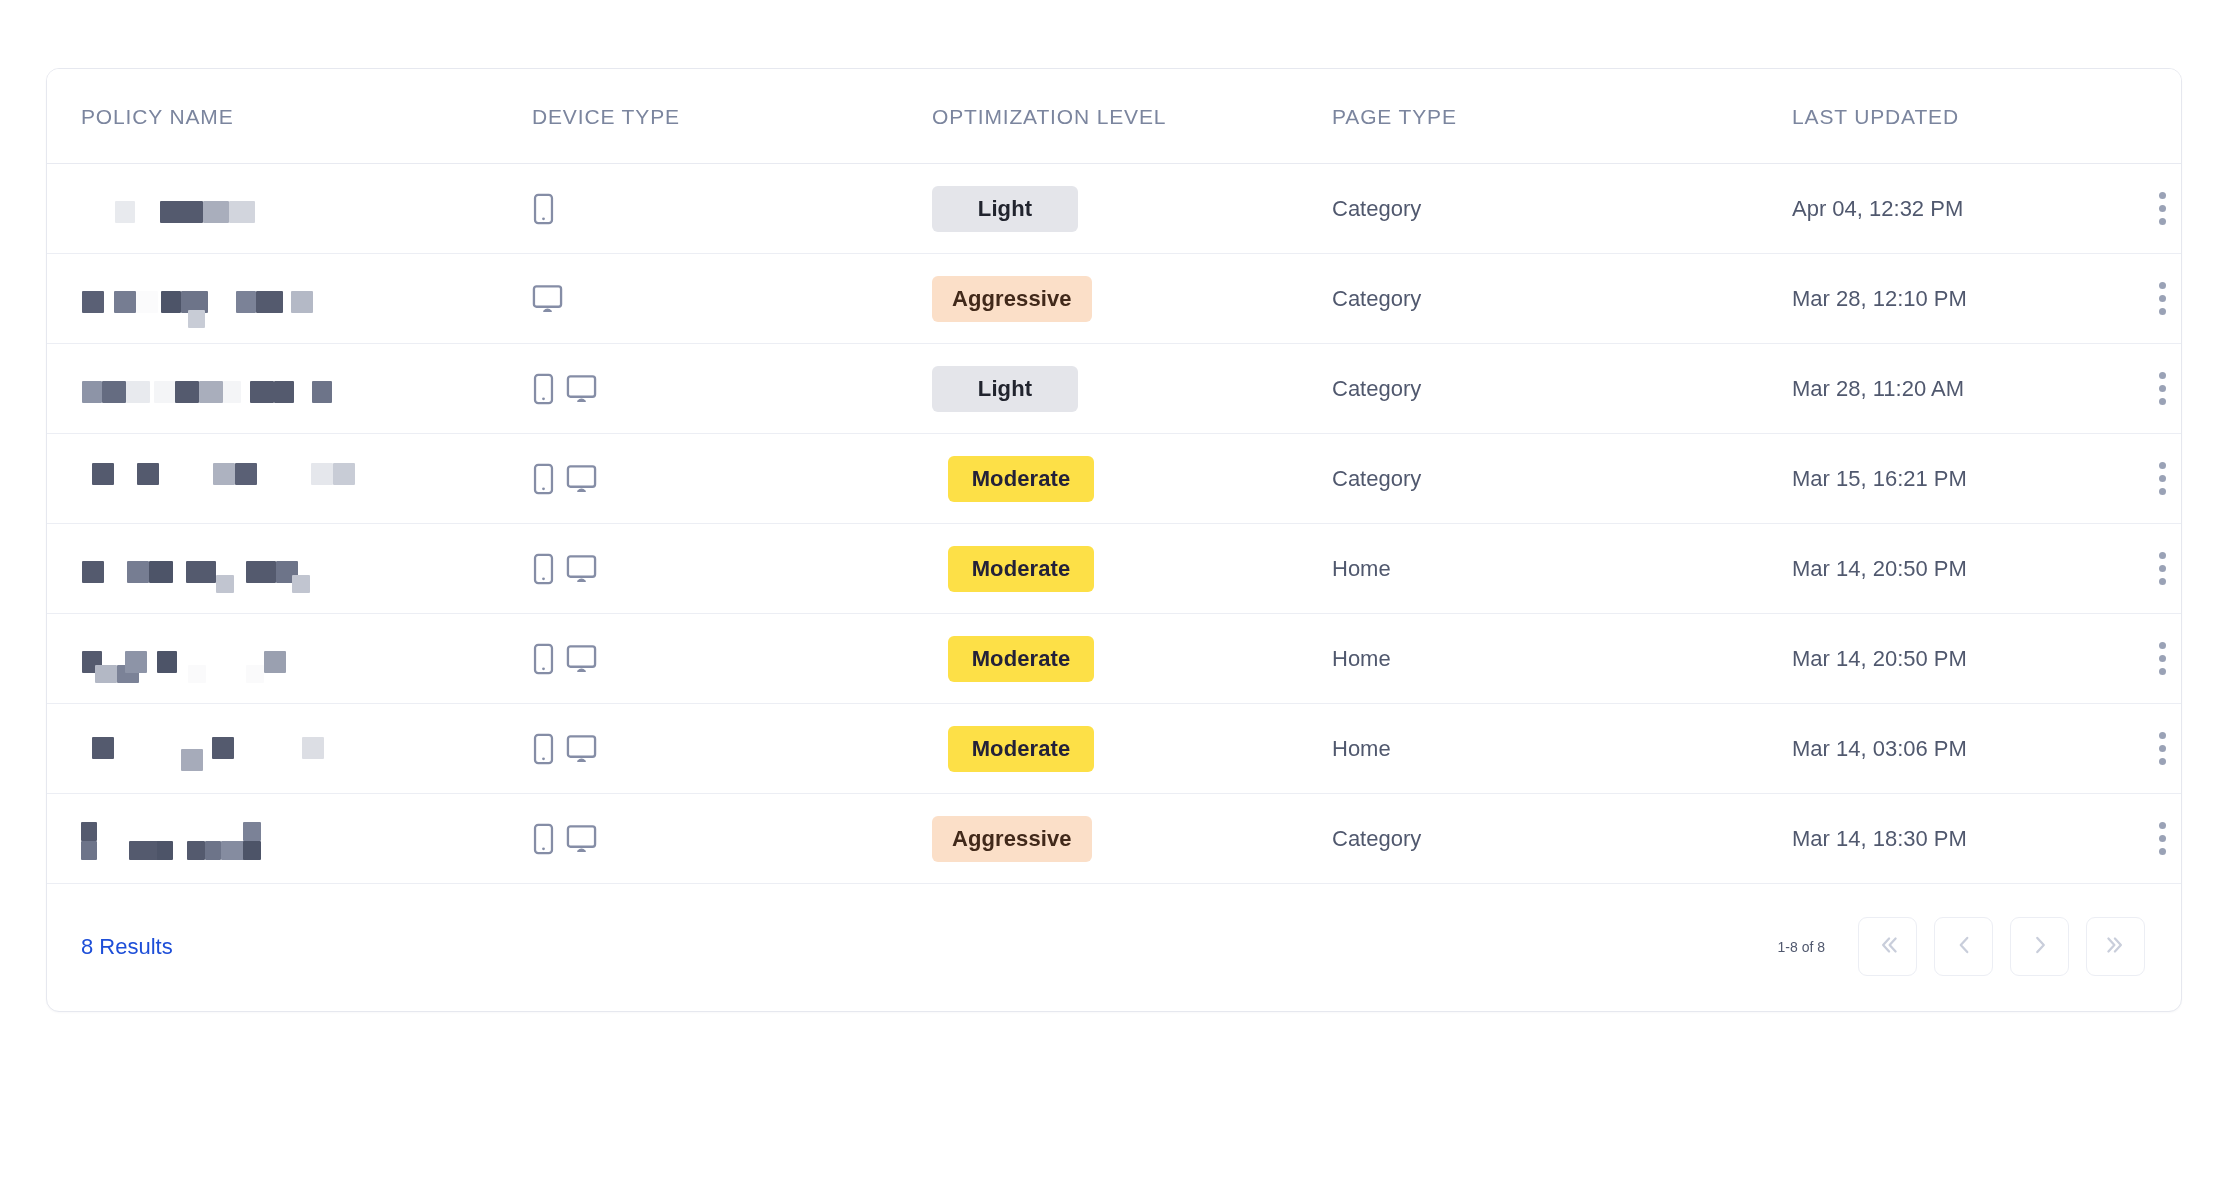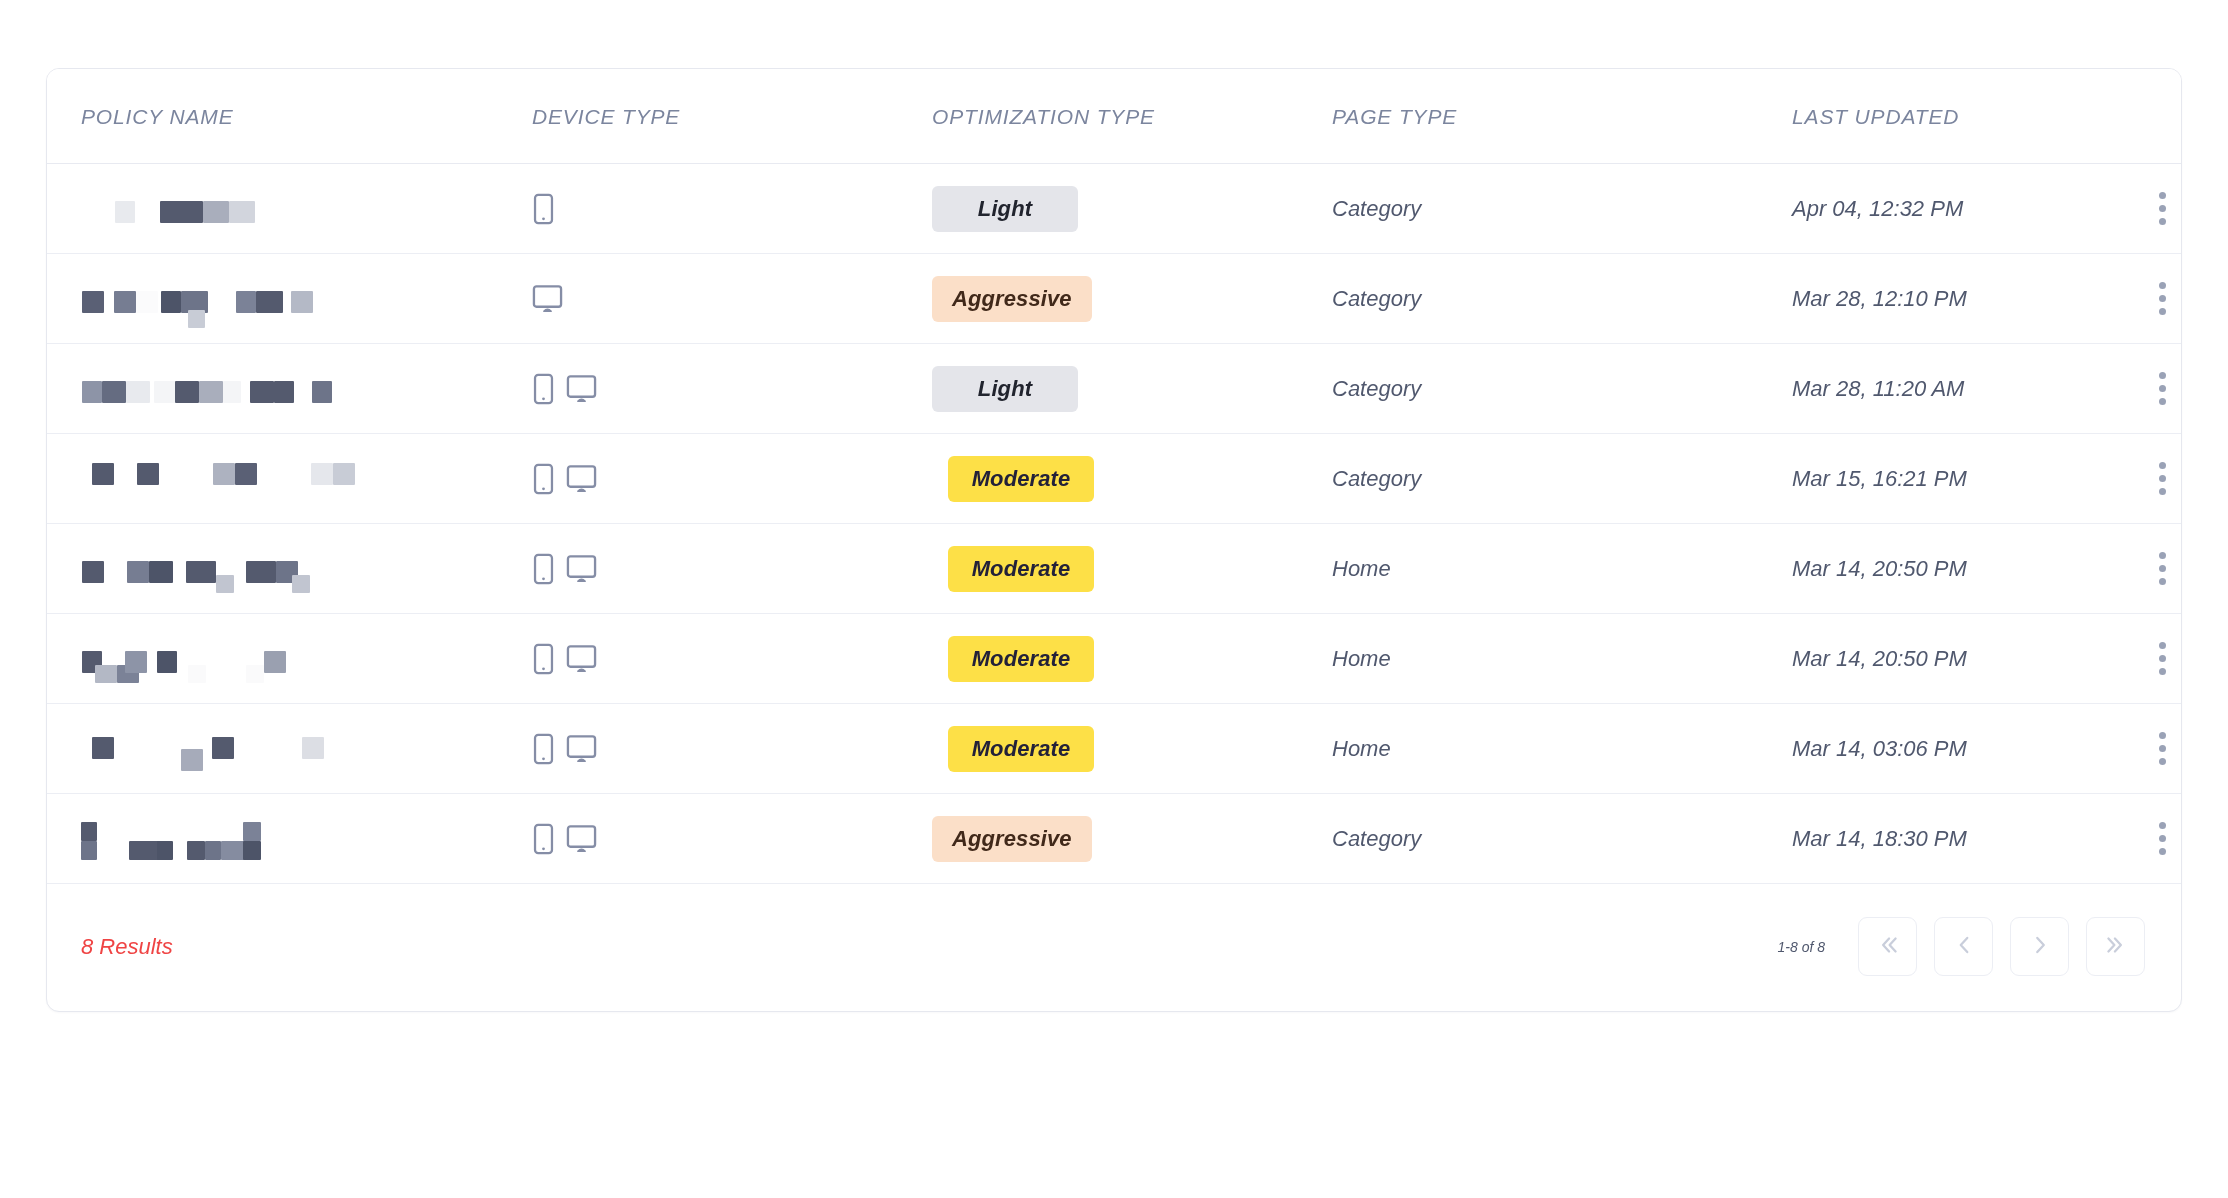--- a/index.html
+++ b/index.html
@@ -66,21 +66,20 @@
     flex: 0 0 auto;
   }
 
   
   .table-card {
     border: 1px solid #e6e8ef;
     border-radius: 13px;
     background: #ffffff;
     overflow: hidden;
     box-shadow: 0 1px 2px rgba(40,45,70,0.03);
-    font-style: italic;
   }
 
   .tbl { width: 100%; border-collapse: collapse; table-layout: fixed; }
 
   .col-name   { width: 485px; }
   .col-device { width: 400px; }
   .col-opt    { width: 400px; }
   .col-page   { width: 460px; }
   .col-date   { width: 350px; }
   .col-menu   { width: 40px; }
@@ -156,21 +155,21 @@
     display: block;
   }
 
   
   .table-footer {
     display: flex;
     align-items: center;
     justify-content: space-between;
     padding: 33px 36px 35px 34px;
   }
-  .results-count { font-size: 22px; color: #ef4444; }
+  .results-count { font-size: 22px; color: #1d4ed8; }
 
   .pager { display: flex; align-items: center; gap: 17px; }
   .pager-range {
     font-size: 14px;
     color: #50586e;
     margin-right: 16px;
   }
   .pg-btn {
     width: 59px; height: 59px;
     border: 1px solid #eceef4;
@@ -201,21 +200,21 @@
           <col class="col-device">
           <col class="col-opt">
         <col class="col-page">
           <col class="col-date">
           <col class="col-menu">
       </colgroup>
       <thead>
         <tr>
           <th>POLICY NAME</th>
           <th>DEVICE TYPE</th>
-          <th>OPTIMIZATION TYPE</th>
+          <th>OPTIMIZATION LEVEL</th>
           <th>PAGE TYPE</th>
           <th>LAST UPDATED</th>
           <th></th>
         </tr>
       </thead>
       <tbody id="tbody">
           <tr>
             <td class="cell-name">
               <div class="redact">
                 <span style="left:34px;top:12px;width:20px;height:22px;background:#e8eaee;"></span>

